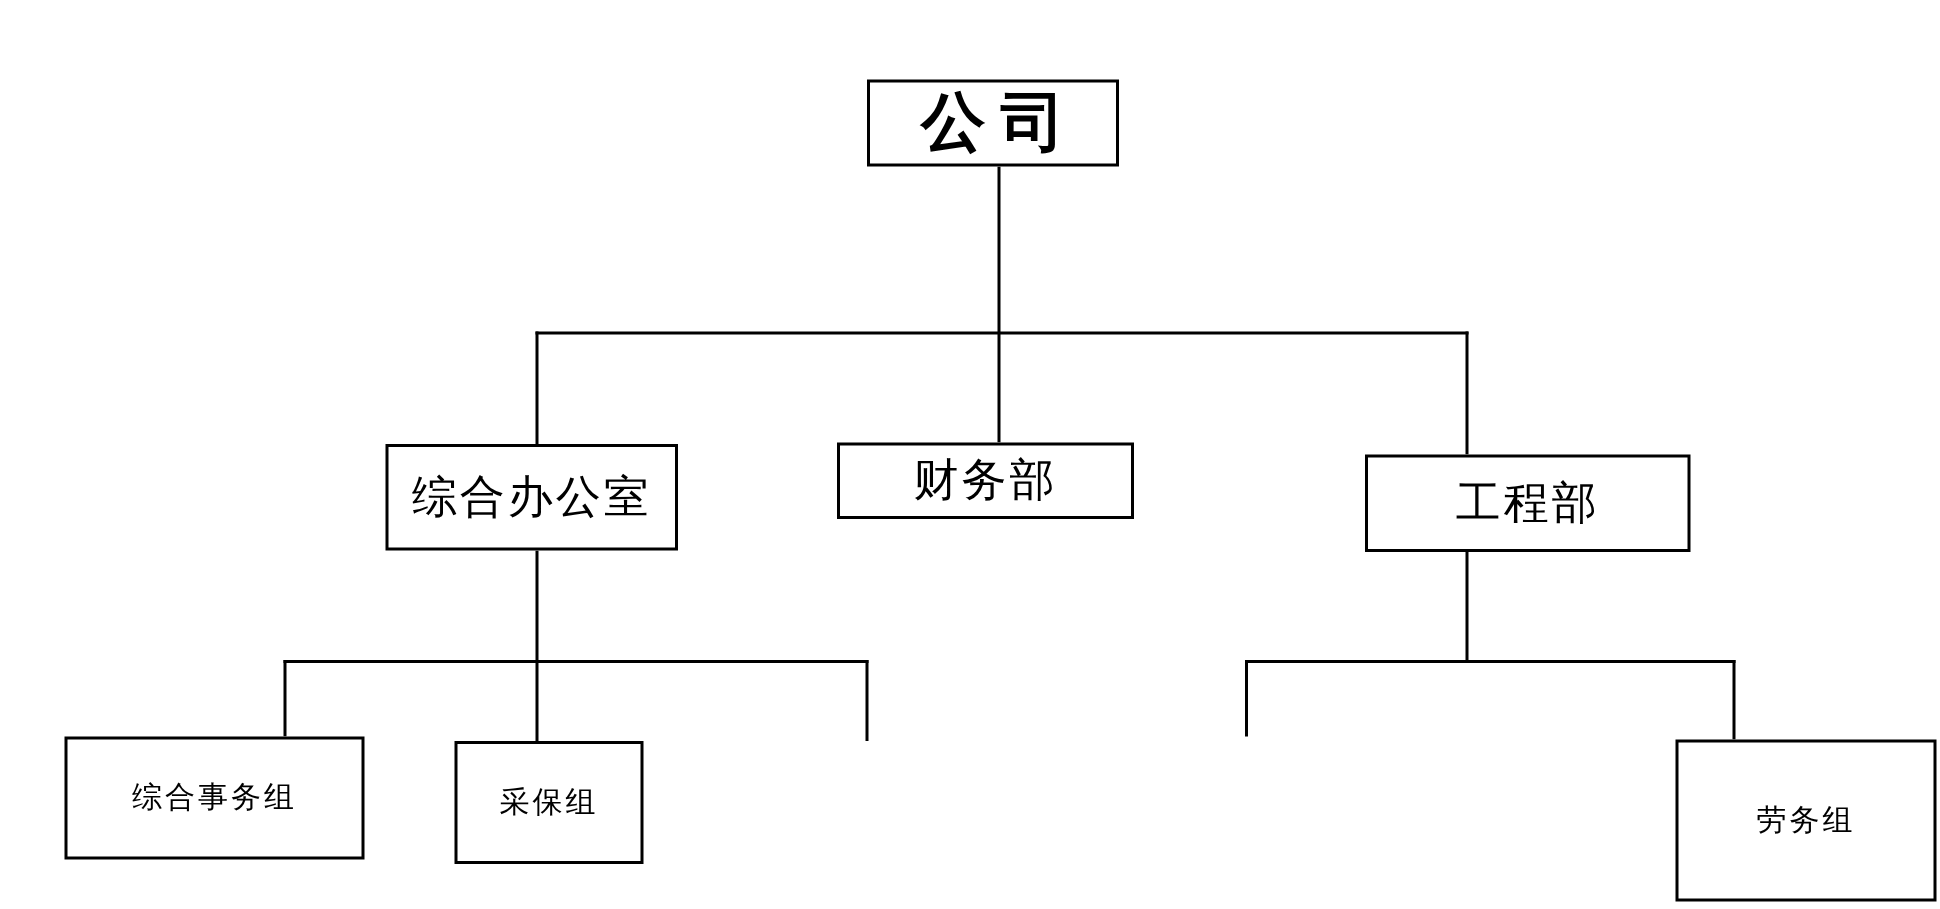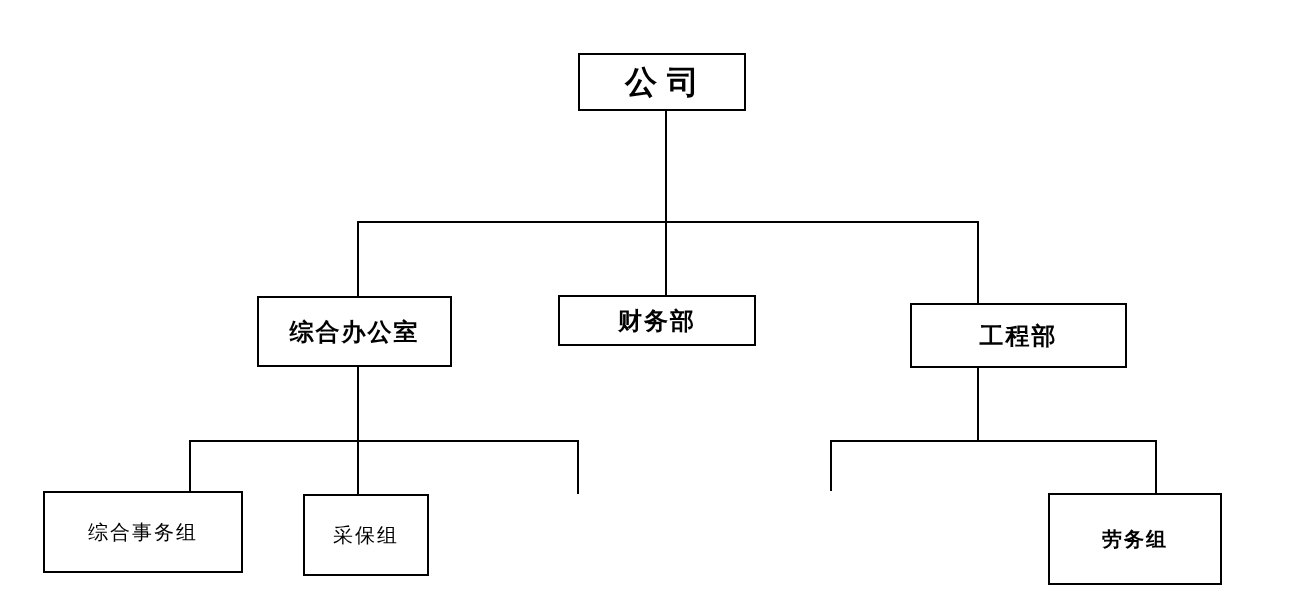--- a/index.html
+++ b/index.html
@@ -22,28 +22,28 @@
     border: 2px solid #000000;
     background: #ffffff;
     display: flex;
     align-items: center;
     justify-content: center;
     text-align: center;
     white-space: nowrap;
     line-height: 1;
   }
   .lv1 {
-    font-size: 32px;
+    font-size: 43px;
     font-weight: bold;
     letter-spacing: 10px;
     padding-left: 10px; 
   }
   .lv2 {
-    font-size: 24px;
-    font-weight: bold;
+    font-size: 30px;
+    font-weight: normal;
     letter-spacing: 2px;
   }
   .lv3 {
     font-size: 20px;
     font-weight: normal;
     letter-spacing: 2px;
   }
   .line {
     position: absolute;
     background: #000000;
@@ -51,21 +51,21 @@
 
   
   #node-company            { left: 578px;  top: 53px;  width: 168px; height: 58px; }
   #node-general-office     { left: 257px;  top: 296px; width: 195px; height: 71px; }
   #node-finance-dept       { left: 558px;  top: 295px; width: 198px; height: 51px; }
   #node-engineering-dept   { left: 862px;  top: 303px; width: 217px; height: 65px; margin-left: 48px; }
   #node-general-affairs    { left: 43px;   top: 491px; width: 200px; height: 82px; }
   #node-procurement-group  { left: 303px;  top: 494px; width: 126px; height: 82px; }
   #node-safety-group       { left: 480px;  top: 494px; width: 127px; height: 82px; }
   #node-project-group      { left: 745px;  top: 491px; width: 169px; height: 85px; }
-  #node-labor-group        { left: 1048px; top: 493px; width: 174px; height: 92px; font-weight: bold; }
+  #node-labor-group        { left: 1117px; top: 493px; width: 174px; height: 108px; }
 
   
   #line-root-to-finance       { left: 665px;  top: 111px; width: 2px;   height: 184px; } 
   #line-level2-bus            { left: 357px;  top: 221px; width: 622px; height: 2px;   }
   #line-drop-general-office   { left: 357px;  top: 221px; width: 2px;   height: 75px;  }
   #line-drop-engineering      { left: 977px;  top: 221px; width: 2px;   height: 82px;  }
   #line-office-down           { left: 357px;  top: 367px; width: 2px;   height: 75px;  }
   #line-office-sub-bus        { left: 189px;  top: 440px; width: 390px; height: 2px;   }
   #line-drop-general-affairs  { left: 189px;  top: 440px; width: 2px;   height: 51px;  }
   #line-drop-procurement      { left: 357px;  top: 440px; width: 2px;   height: 54px;  }

